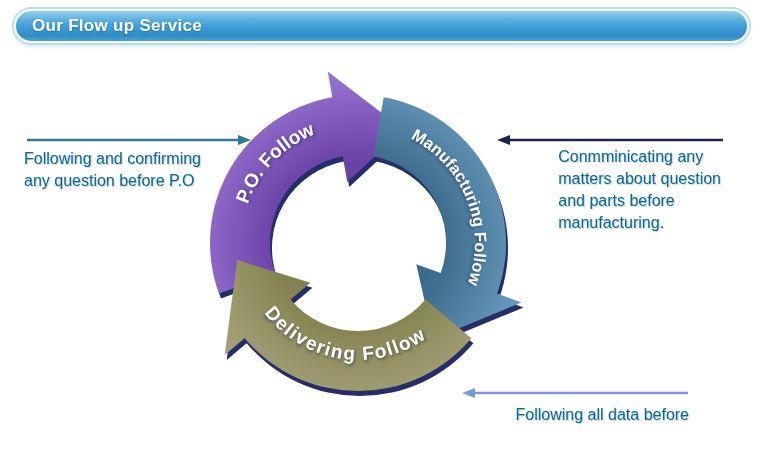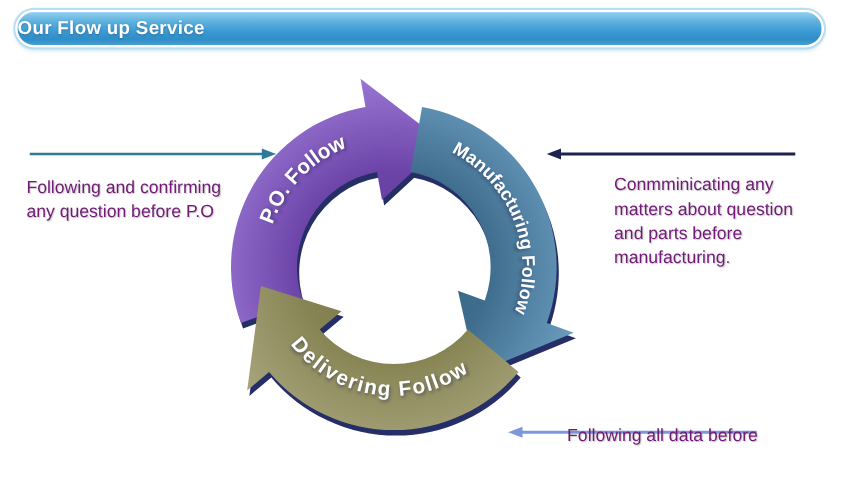--- a/index.html
+++ b/index.html
@@ -11,43 +11,42 @@
   .title-bar{
     position:absolute;left:14px;top:9px;width:735px;height:34px;
     border-radius:19px;
     background:linear-gradient(180deg,#93cfee 0%,#5cb0de 30%,#3f9cd4 55%,#2f8dc8 82%,#47a0d2 100%);
     border:2px solid #ffffff;
     box-shadow:0 0 0 2px #b9def2, 0 3px 4px rgba(110,170,210,0.35);
     box-sizing:border-box;
     display:flex;align-items:center;
   }
   .title-text{
-    color:#ffffff;font-size:17px;font-weight:bold;
+    padding-left:16px;color:#ffffff;font-size:17px;font-weight:bold;
     letter-spacing:0.3px;
     text-shadow:0 1px 2px rgba(25,80,125,0.55);
     white-space:nowrap;
   }
   
   #diagram-svg{position:absolute;left:0;top:0;}
   .ring-label{
     font-family:"Liberation Sans",sans-serif;
     font-weight:bold;fill:#ffffff;
     text-shadow:1px 2px 3px rgba(25,30,70,0.45);
   }
   
   .callout-text{
-    position:absolute;color:#701a75;font-size:16px;line-height:22px;
+    position:absolute;color:#0369a1;font-size:16px;line-height:22px;
     text-shadow:1px 1px 1px rgba(110,110,110,0.35);
     white-space:nowrap;
-    margin-top:12px;
   }
   .callout-text span{display:block;}
   #callout-po{left:24px;top:148px;text-align:left;}
   #callout-manufacturing{right:44px;top:146px;text-align:left;}
-  #callout-delivering{right:76px;top:374px;text-align:right;}
+  #callout-delivering{right:76px;top:404px;text-align:right;}
 </style>
 </head>
 <body>
 
 <div id="page-root">
 
   <div class="title-bar">
     <span class="title-text">Our Flow up Service</span>
   </div>
 

